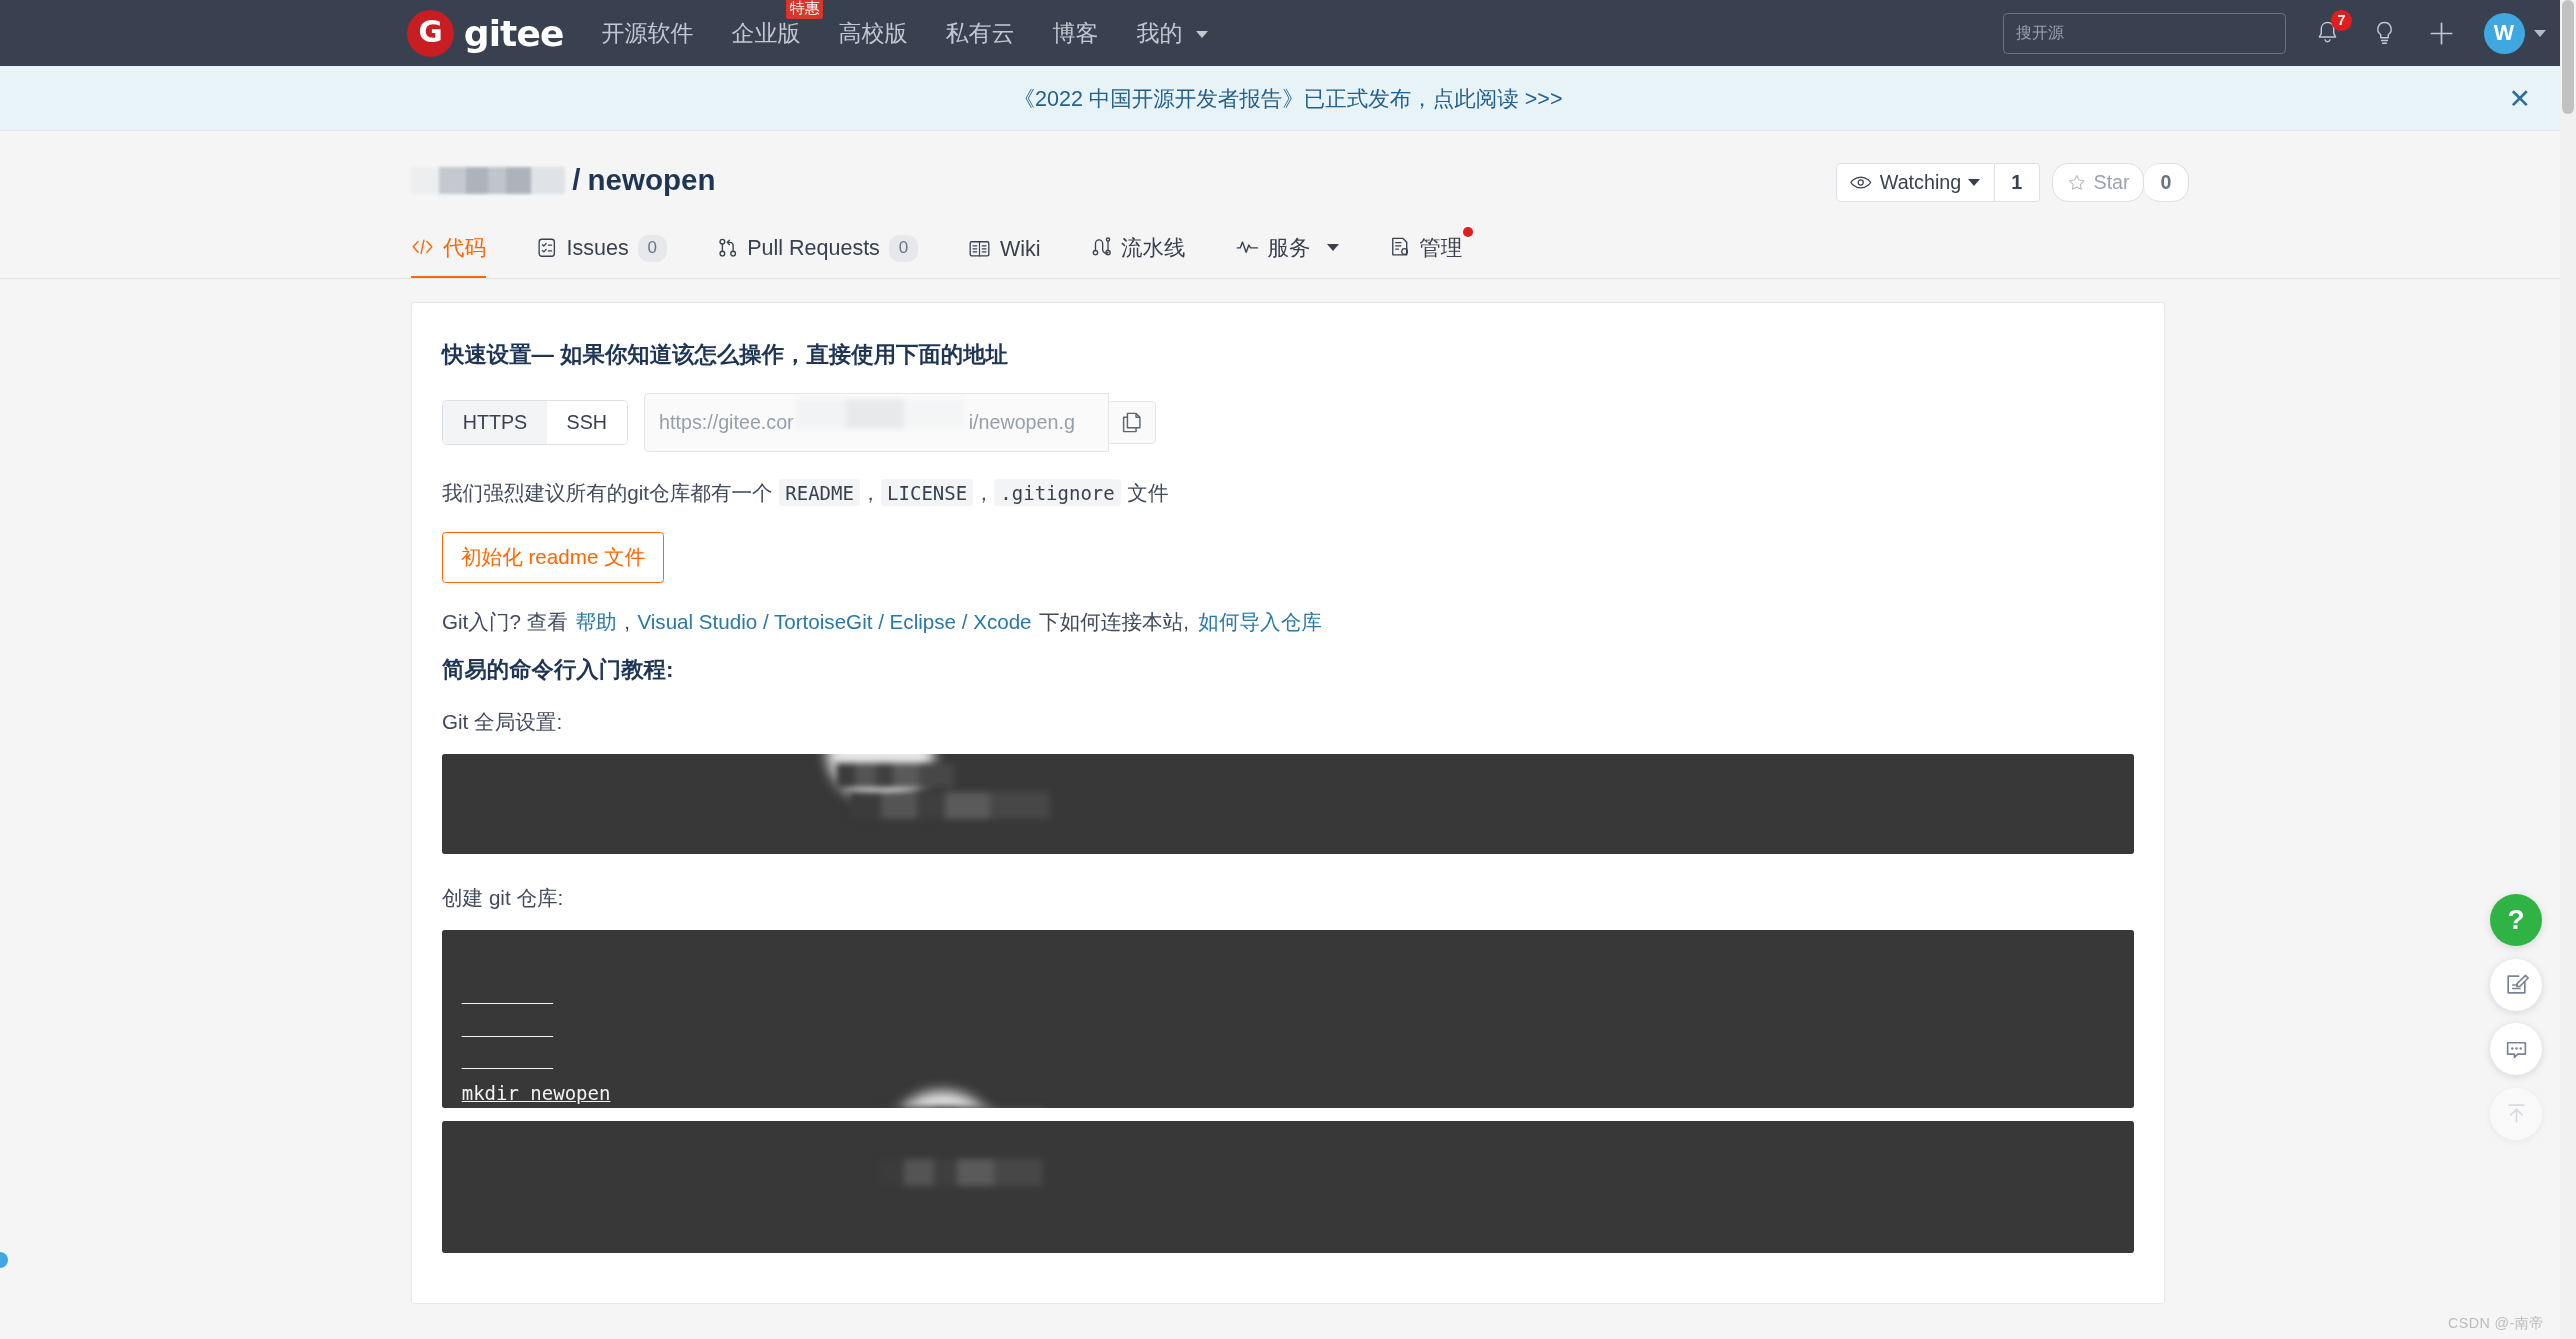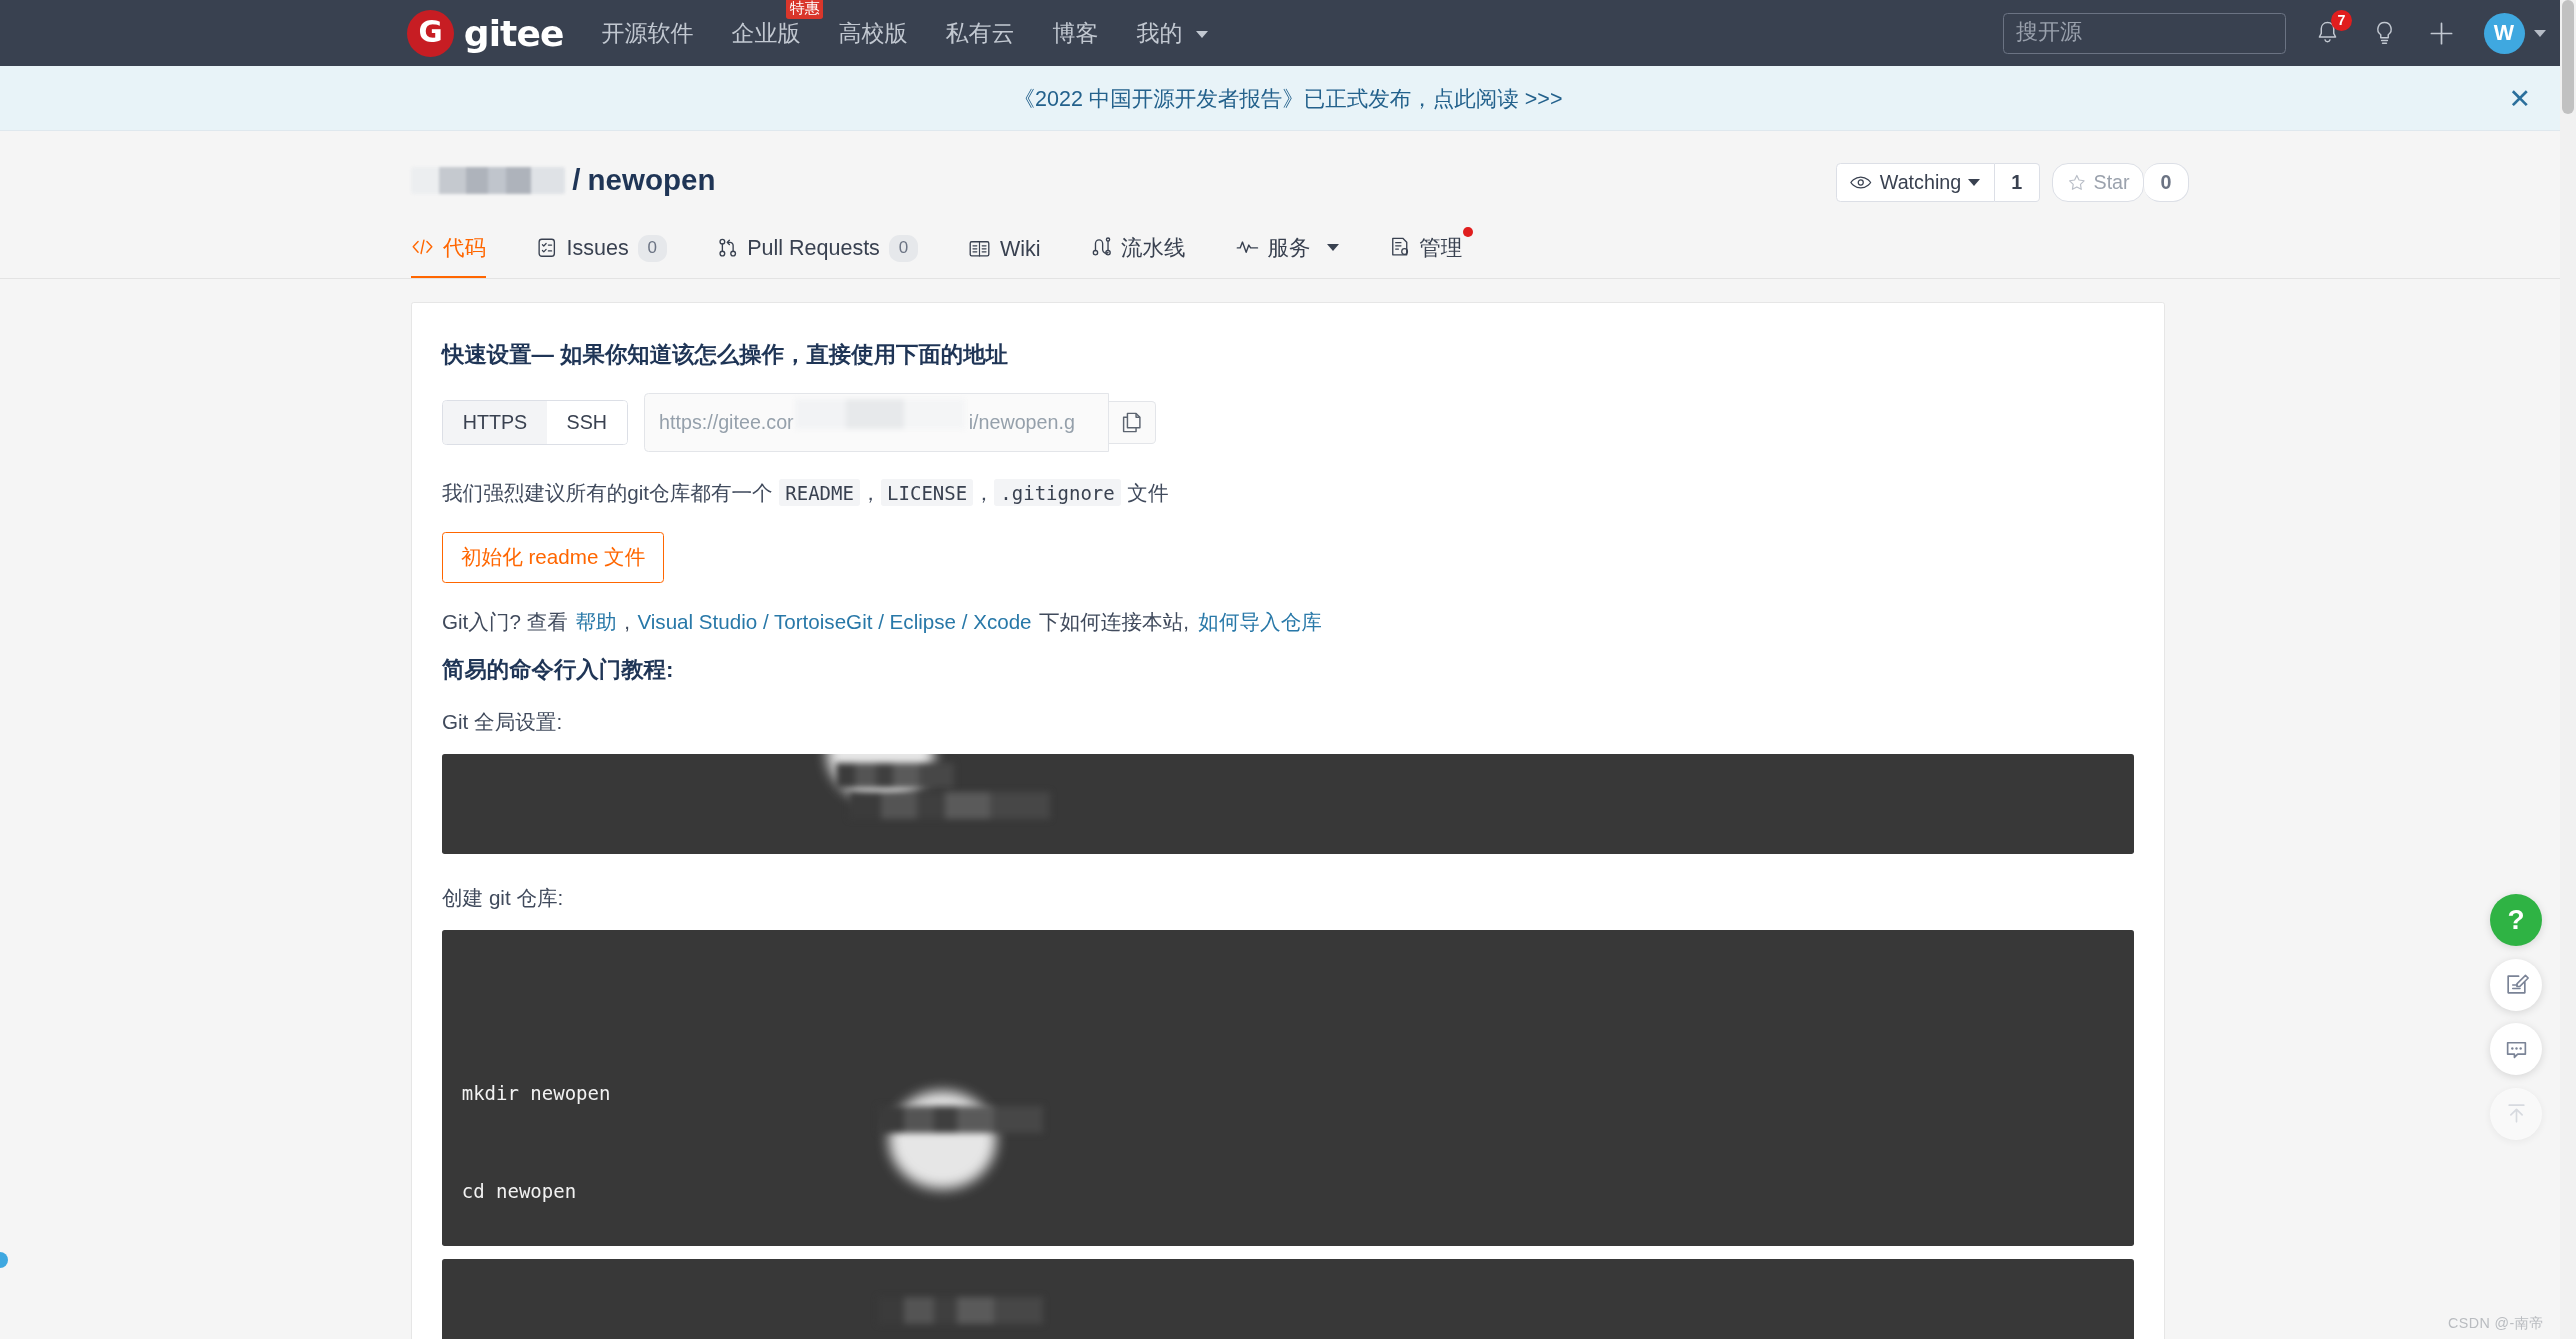--- a/index.html
+++ b/index.html
@@ -38,22 +38,22 @@
     padding: 3.6px 3.6px 4.5px; border-radius: 2.7px; font-weight: 400;
   }
   .caret-down {
     display: inline-block; width: 0; height: 0; margin-left: 7.2px;
     border-left: 6.3px solid transparent; border-right: 6.3px solid transparent;
     border-top: 7.2px solid #c2c8d1; vertical-align: middle;
   }
   .nav-right { margin-left: auto; display: flex; align-items: center; }
   .search-box {
     width: 283px; height: 41px; border: 0.9px solid #6b7383; border-radius: 4.5px;
-    background: transparent; color: #84cc16; font-size: 22px; padding: 0 12.5px;
-    outline: none; font-family: Liberation Mono, monospace;
+    background: transparent; color: #84cc16; font-size: 16px; padding: 0 12.5px;
+    outline: none; font-family: Liberation Serif, serif;
   }
   .search-box::placeholder { color: #9aa1ad; }
   .icon-btn {
     position: relative; margin-left: 27px; cursor: pointer;
     display: flex; align-items: center; justify-content: center;
     width: 30px; height: 36px;
   }
   .notif-count {
     position: absolute; top: -5.4px; right: -9.8px; background: #e01e1e; color: #fff;
     font-size: 14.3px; font-weight: 700; min-width: 21.5px; height: 21.5px;
@@ -444,21 +444,21 @@
       <div class="codeblock" style="height:100px;">
         <div class="blur-light-oval" style="left:385px; top:-50px; width:107px; height:98px;"></div>
         <div class="blur-dark" style="left:394px; top:9px; width:118px; height:25px;"></div>
         <div class="blur-dark" style="left:407px; top:38px; width:201px; height:27px;"></div>
         
         
       </div>
 
       <div class="sec-sub">创建 git 仓库:</div>
 
-      <div class="codeblock" style="height:316px;">
+      <div class="codeblock" style="height:178px;text-decoration:underline;">
         <div class="blur-light-oval" style="left:447px; top:161px; width:107px; height:98px;"></div>
         <div class="blur-dark" style="left:436px; top:176px; width:165px; height:27px;"></div>
         <div>mkdir newopen</div>
         <div>cd newopen</div>
         
         
         
         
         
         

